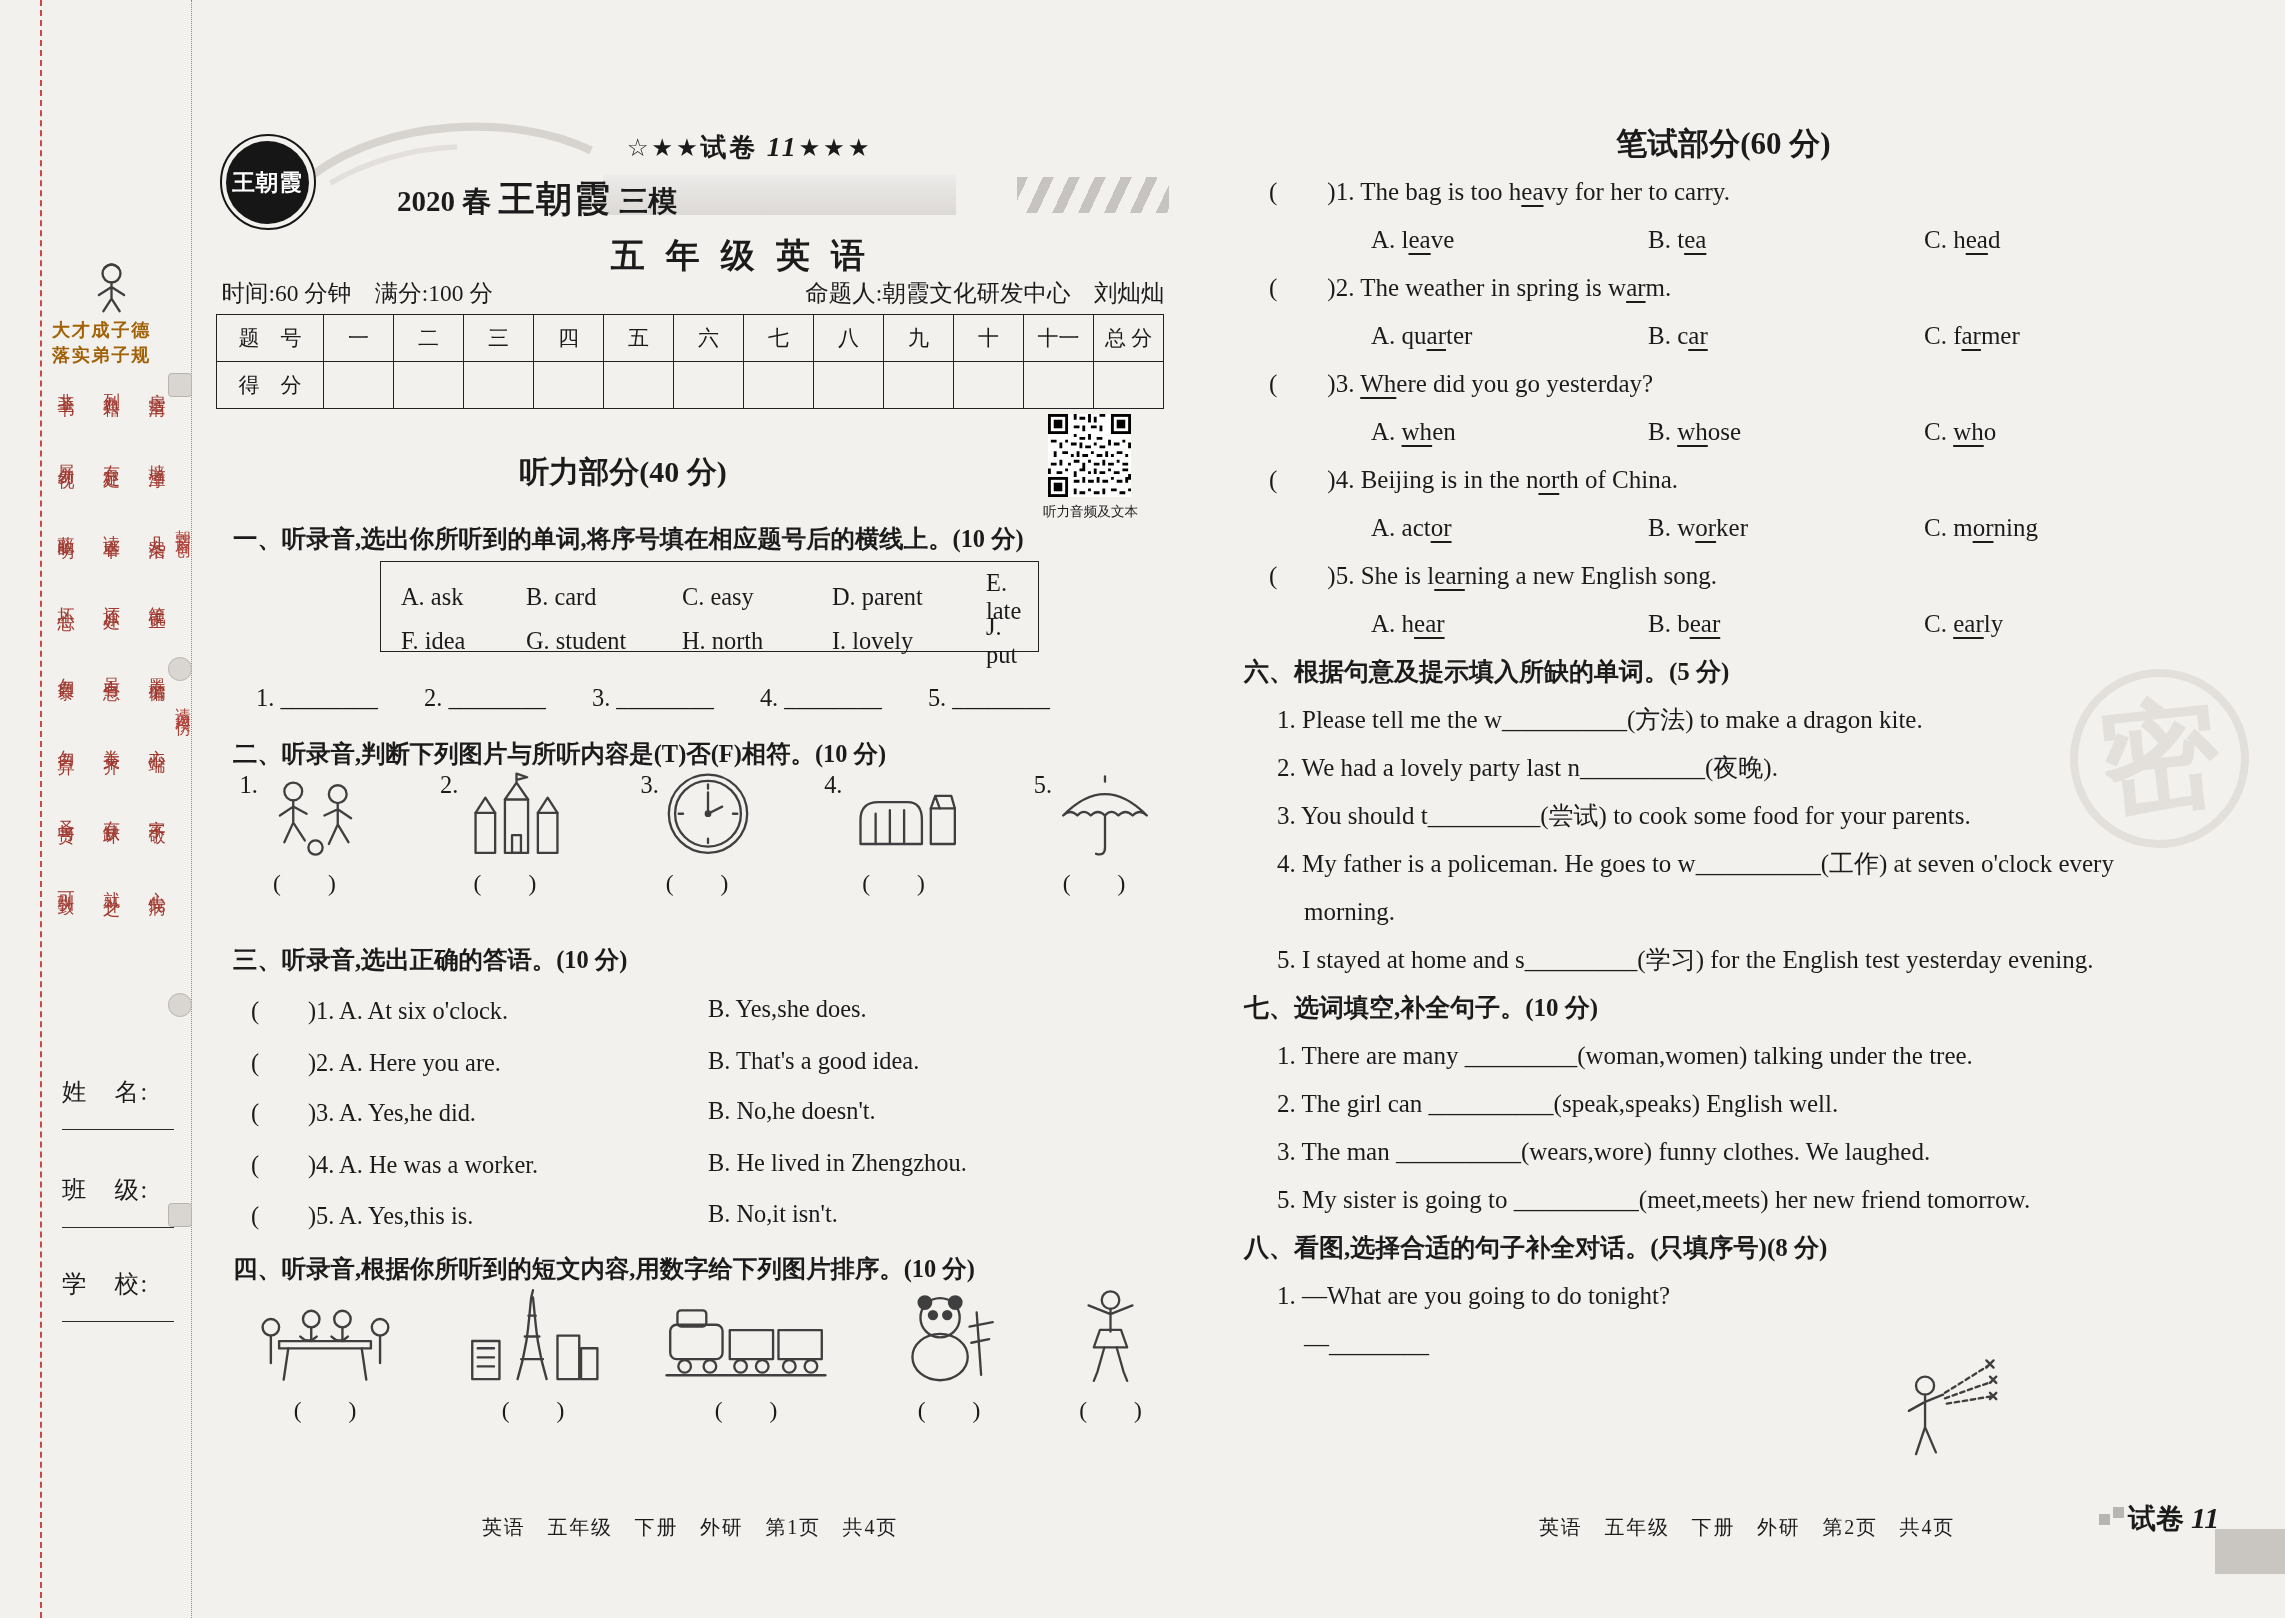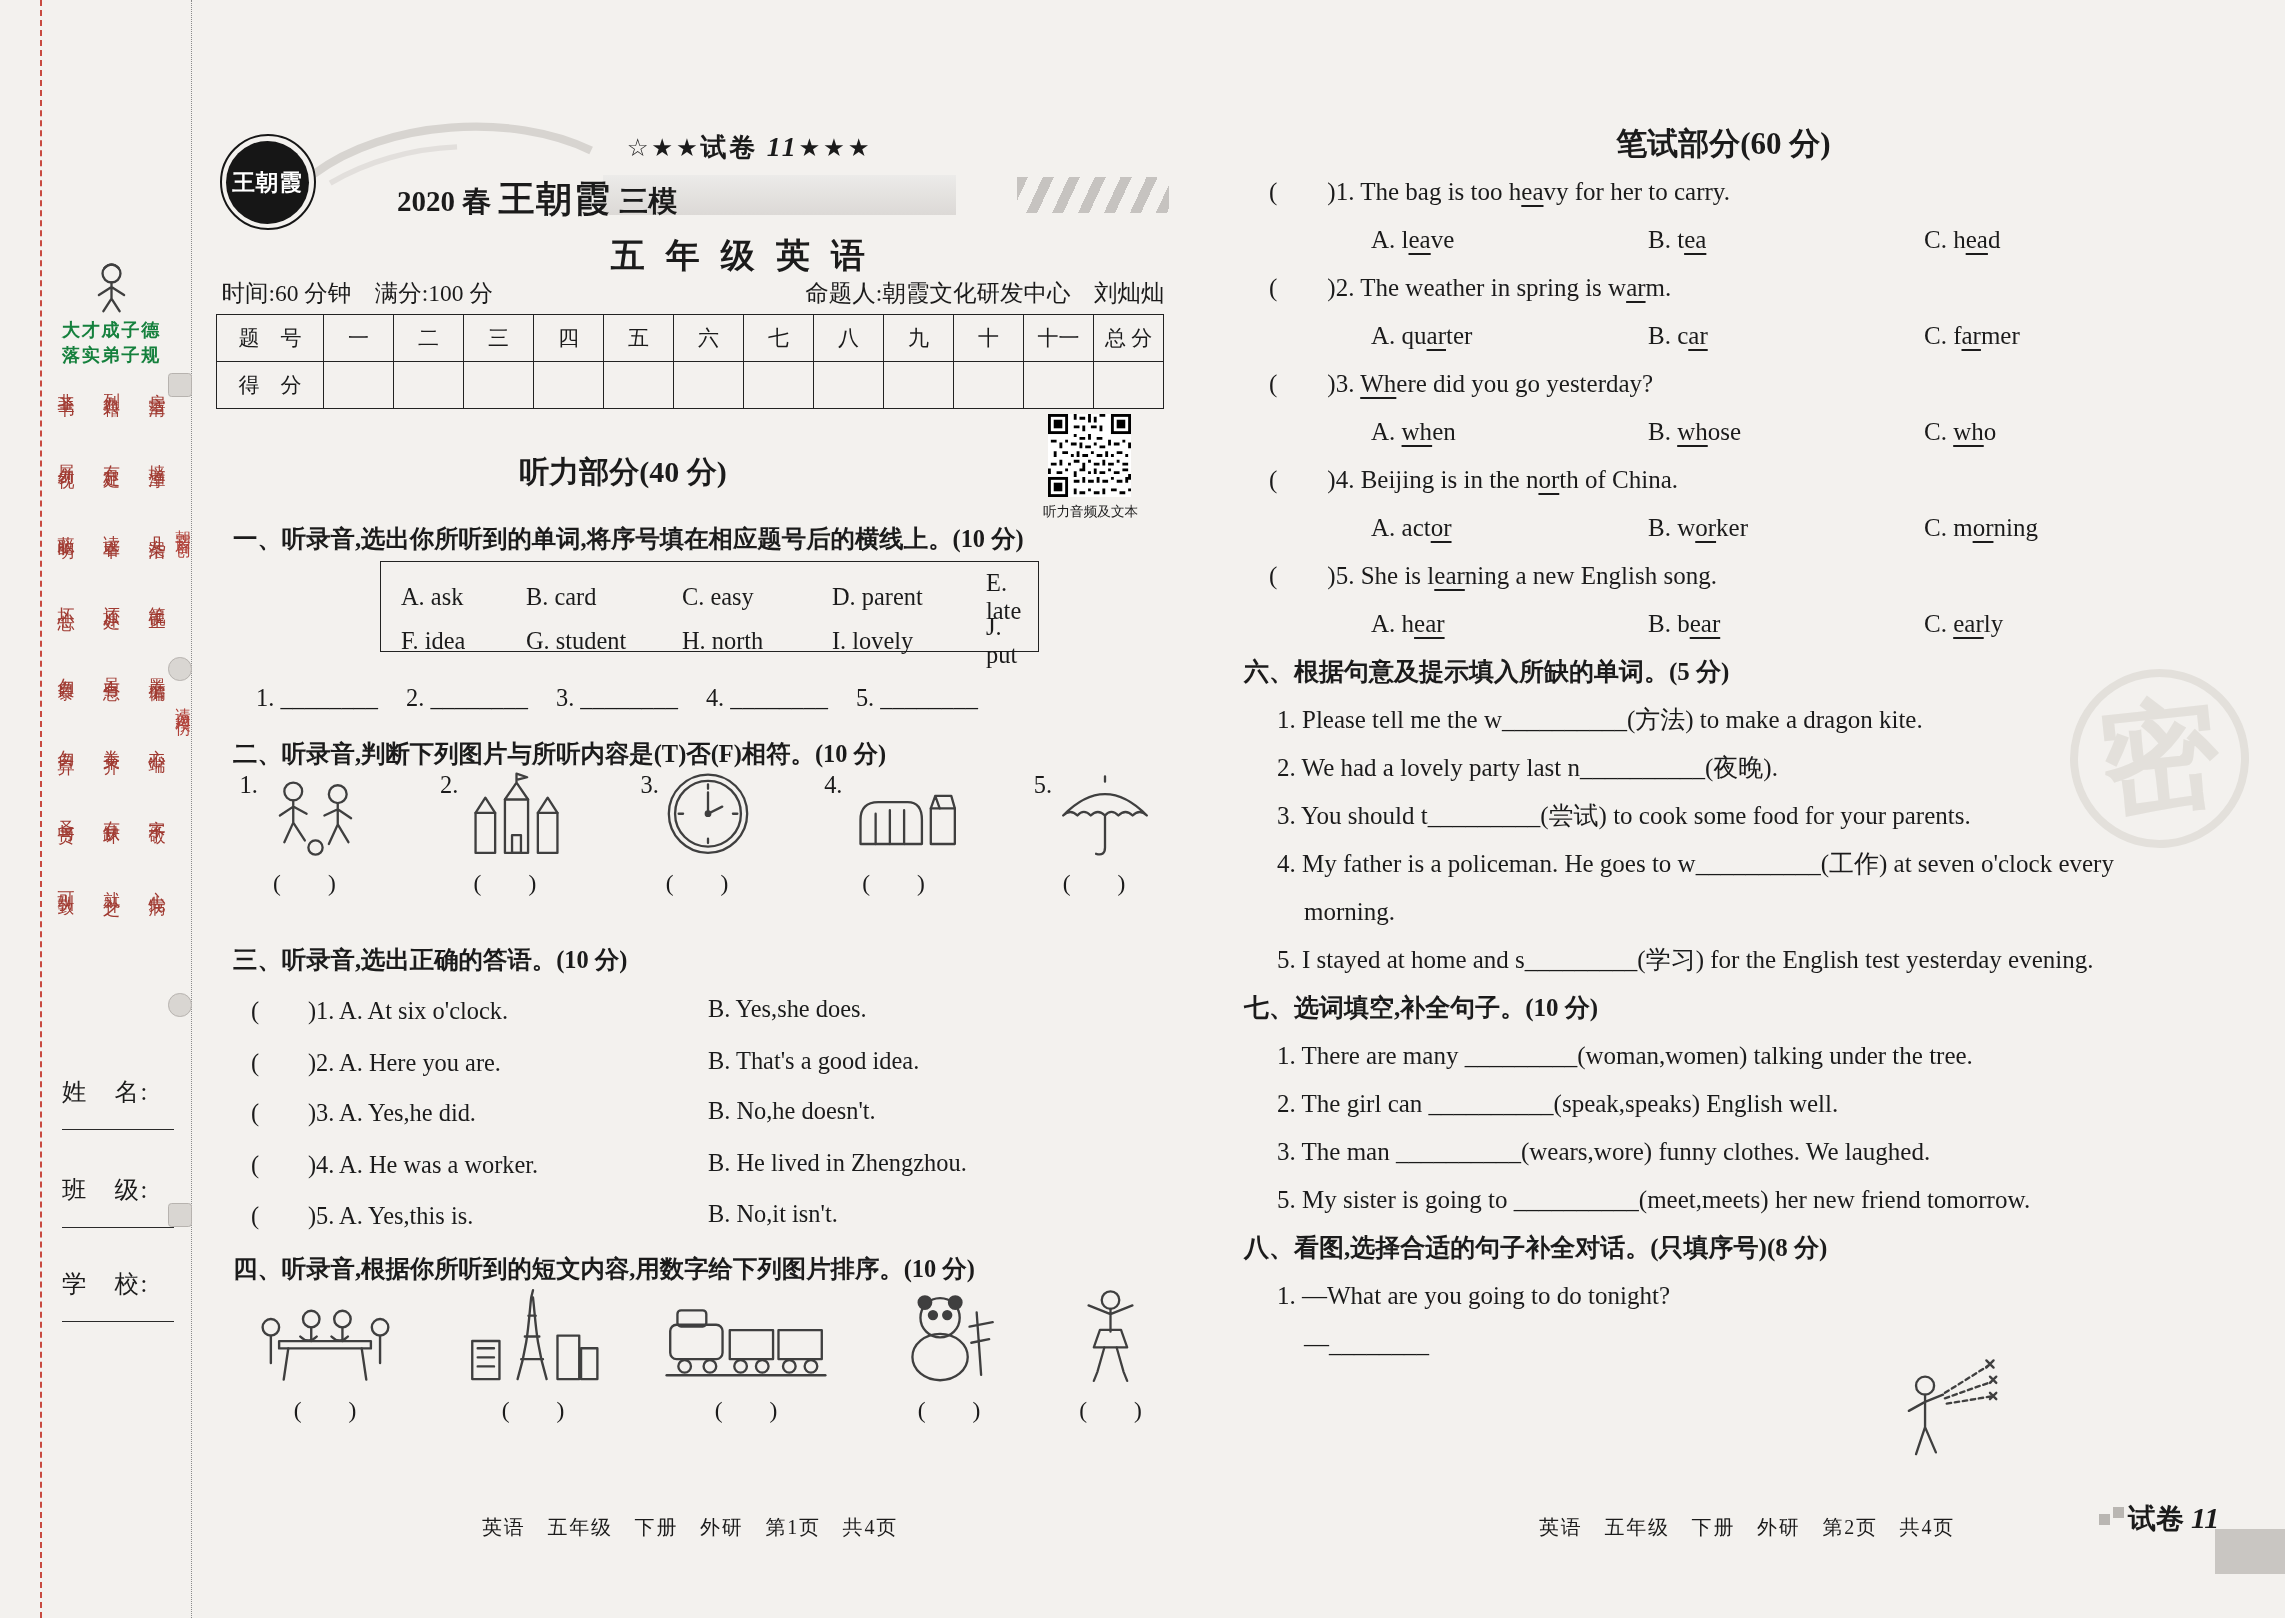--- a/index.html
+++ b/index.html
@@ -7,21 +7,21 @@
   .sheet{position:relative;width:2286px;height:1618px;background:#f3f1ee;overflow:hidden;
          font-family:"Liberation Serif","DejaVu Serif",serif;color:#1b1b1b}
 
   
   .dash-red{position:absolute;left:40px;top:0;height:100%;border-left:2.7px dashed #c84a40}
   .dot-sep{position:absolute;left:191px;top:0;height:100%;border-left:1.8px dotted #8a8a8a}
 
   
   .sidebar{position:absolute;left:52px;top:261px;width:119px}
   .mascot{display:block;margin:0 auto 5.4px auto}
-  .motto{color:#15803d;font-weight:bold;text-align:center;font-size:18px;letter-spacing:1.8px;line-height:1.35}
+  .motto{color:#a16207;font-weight:bold;text-align:left;font-size:18px;letter-spacing:1.8px;line-height:1.35}
   .sgrid{margin-top:12.7px}
   .srow{display:flex;justify-content:space-between;padding:0 5.4px;margin-bottom:7.2px;height:64px}
   .scell{writing-mode:vertical-rl;text-orientation:upright;font-size:17px;line-height:1;
          letter-spacing:3.6px;color:#a03a31;font-family:"Liberation Serif",serif}
   .field{position:absolute;left:62px;width:112px}
   .field .lab{font-size:24.4px;letter-spacing:1.8px}
   .field .ln{border-bottom:1.8px solid #2a2a2a;height:22px}
   .vnote{position:absolute;left:172px;writing-mode:vertical-rl;text-orientation:upright;
          color:#b04038;font-size:15.4px;letter-spacing:4.5px}
   .seal{position:absolute;left:168px;width:23.5px;height:23.5px;background:#d9d6d2;border:0.9px solid #b7b3af;border-radius:3.6px}
@@ -45,21 +45,21 @@
   .inforow{position:absolute;top:277px;left:5.4px;width:943px;display:flex;justify-content:space-between;font-size:23.5px}
   .stable{position:absolute;top:314px;left:0;width:948px;border-collapse:collapse;table-layout:fixed}
   .stable th,.stable td{border:1.8px solid #222;height:47px;text-align:center;font-size:21px;font-weight:normal;
         font-family:"Liberation Serif",serif}
   .lt{position:absolute;top:452px;left:0;width:814px;text-align:center;font-size:30px;font-weight:bold}
   .qrbox{position:absolute;top:414px;left:832px}
   .qrcap{position:absolute;top:503px;left:812px;width:125px;text-align:center;font-size:13.6px}
   .h2{position:absolute;left:17px;font-size:24.4px;font-weight:bold;white-space:nowrap}
   .wordbox{position:absolute;top:561px;left:164px;width:659px;height:91px;border:1.8px solid #222;padding:7.2px 20px}
   .wrow{display:grid;grid-template-columns:125px 156px 150px 154px auto;font-size:24.4px;height:44px;align-items:center}
-  .blanks{position:absolute;top:684px;left:40px;display:flex;gap:28px;font-size:24.4px;white-space:pre}
+  .blanks{position:absolute;top:684px;left:40px;display:flex;gap:46px;font-size:24.4px;white-space:pre}
   .figrow{position:absolute;display:flex;justify-content:space-between}
   .figblk{display:flex;flex-direction:column;align-items:center}
   .figtop{display:flex;align-items:flex-start;gap:4.5px;font-size:24.4px}
   .figbr{font-size:23.5px;margin-top:7.2px;white-space:pre;text-align:center}
   .l3row{position:absolute;left:0;width:948px;font-size:24.4px;white-space:nowrap}
   .l3row .qa{position:absolute;left:35px}
   .l3row .qb{position:absolute;left:492px}
   .pfoot{position:absolute;top:1514px;left:0;width:100%;text-align:center;font-size:20px;letter-spacing:1.8px}
 
   

